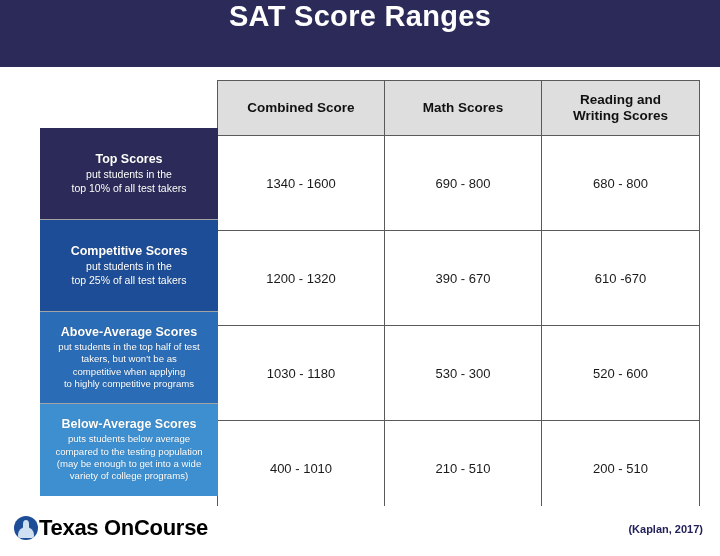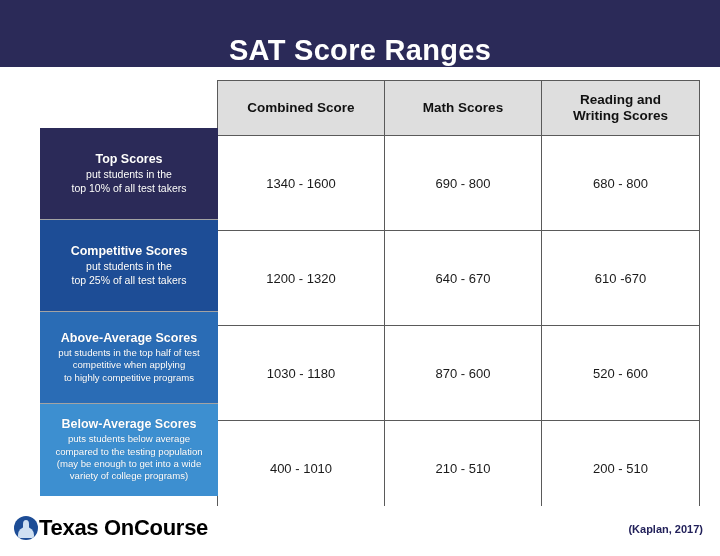--- a/index.html
+++ b/index.html
@@ -17,21 +17,21 @@
 
   
   .title-bar {
     position: absolute;
     left: 0;
     top: 0;
     width: 720px;
     height: 67px;
     background: #2b2a58;
     display: flex;
-    align-items: flex-end;
+    align-items: flex-start;
     justify-content: center;
   }
   .title-text {
     color: #ffffff;
     font-size: 29px;
     font-weight: bold;
     letter-spacing: 0.3px;
     font-family: "Liberation Sans", sans-serif;
   }
   .title-underline {
@@ -215,26 +215,26 @@
       </tr>
     </thead>
     <tbody>
       <tr>
         <td>1340 - 1600</td>
         <td>690 - 800</td>
         <td>680 - 800</td>
       </tr>
       <tr>
         <td>1200 - 1320</td>
-        <td>640 - 670</td>
+        <td>390 - 670</td>
         <td>610 -670</td>
       </tr>
       <tr>
         <td>1030 - 1180</td>
-        <td>870 - 600</td>
+        <td>530 - 300</td>
         <td>520 - 600</td>
       </tr>
       <tr>
         <td>400 - 1010</td>
         <td>210 - 510</td>
         <td>200 - 510</td>
       </tr>
     </tbody>
   </table>
 
@@ -253,20 +253,21 @@
       <div class="cat-desc">
         <div>put students in the</div>
         <div>top 25% of all test takers</div>
       </div>
     </div>
 
     <div class="cat-cell cat-3">
       <div class="cat-title">Above-Average Scores</div>
       <div class="cat-desc small">
         <div>put students in the top half of test</div>
+        <div>takers, but won't be as</div>
         <div>competitive when applying</div>
         <div>to highly competitive programs</div>
       </div>
     </div>
 
     <div class="cat-cell cat-4">
       <div class="cat-title">Below-Average Scores</div>
       <div class="cat-desc small">
         <div>puts students below average</div>
         <div>compared to the testing population</div>

